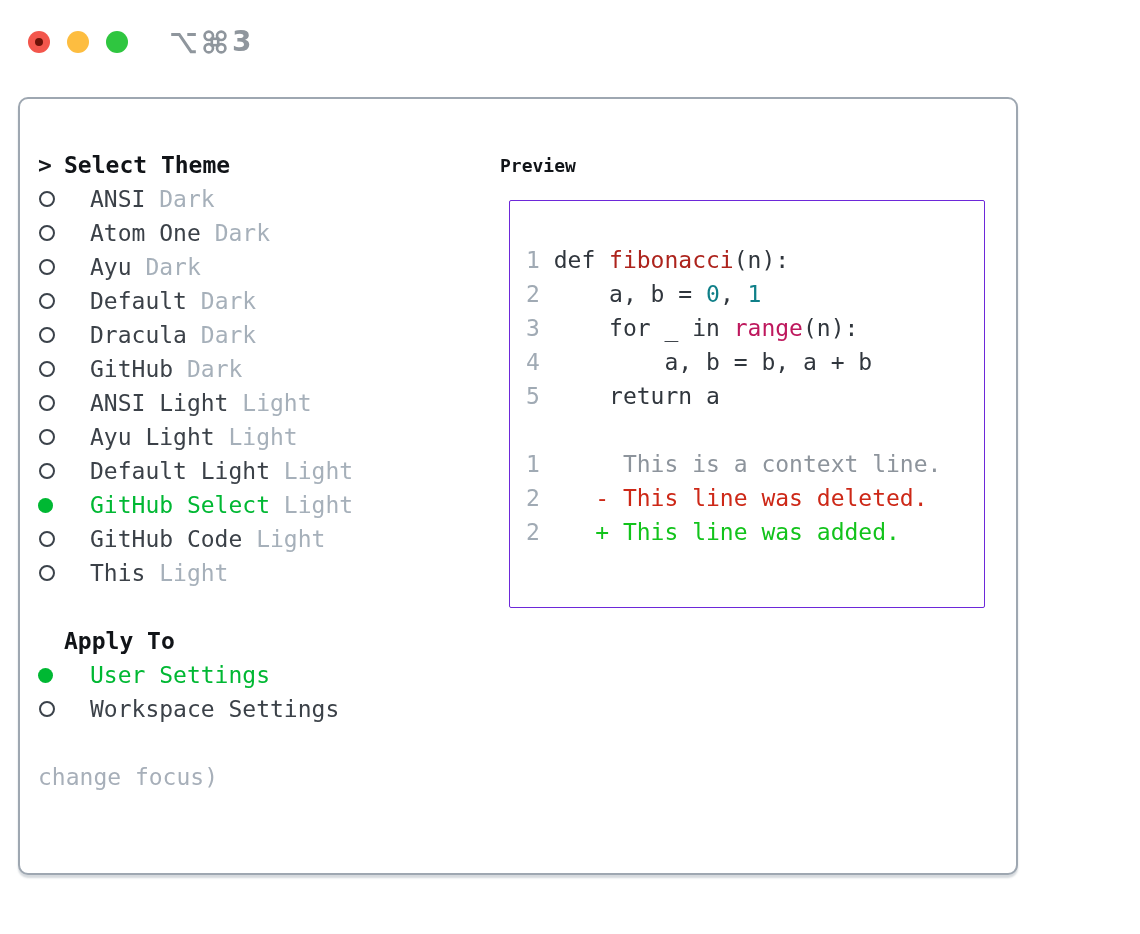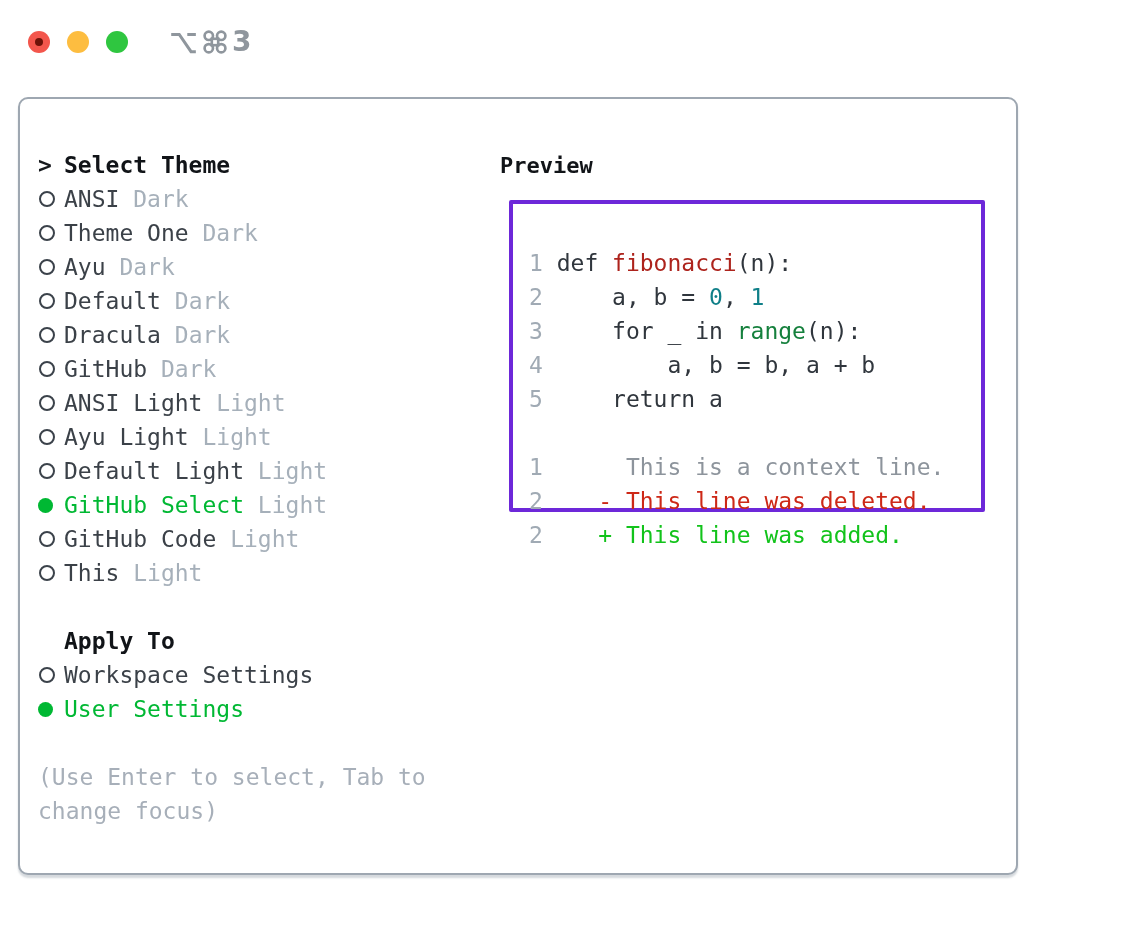--- a/index.html
+++ b/index.html
@@ -26,37 +26,37 @@
     box-sizing:content-box;
   }
   
   .leftcol{position:absolute;left:18px;top:49px;font-size:23px;}
   .row{height:34px;display:flex;align-items:center;white-space:pre;}
   .marker{width:26px;display:flex;align-items:center;flex:0 0 26px;}
   .ring{width:12px;height:12px;border:2px solid #3b424a;border-radius:50%;margin-left:1px;}
   .dotfill{width:15px;height:15px;border-radius:50%;background:#00b833;margin-left:0;}
   .prompt{font-weight:bold;color:#16191d;}
   .hdr{font-weight:bold;color:#111418;}
-  .name{color:#3b4148;}
+  .name{color:#3b4148;margin-left:26px;}
   .variant{color:#a6b0ba;margin-left:1ch;}
   .sel .name{color:#00b833;}
   .hint{color:#a7afb9;}
   
-  .preview-title{position:absolute;left:480px;top:49px;height:34px;display:flex;align-items:center;font-size:22px;}
+  .preview-title{position:absolute;left:480px;top:49px;height:34px;display:flex;align-items:center;font-size:18px;}
   .pbox{
-    position:absolute;left:489px;top:101px;width:476px;height:312px;
-    border:4px solid #6d28d9;border-radius:2px;background:#fff;
+    position:absolute;left:489px;top:101px;width:476px;height:408px;
+    border:1px solid #6d28d9;border-radius:2px;background:#fff;
     box-sizing:border-box;padding:46px 0 0 16px;
   }
   .cline{height:34px;white-space:pre;font-size:23px;}
   .ln{display:inline-block;width:2ch;color:#a0aab4;}
   .code{color:#30363d;}
   .func{color:#ad231c;}
   .numlit{color:#0f7f88;}
-  .call{color:#15803d;text-align:right;}
+  .call{color:#be185d;text-align:right;}
   .ctx{color:#8d949c;}
   .del{color:#cd2817;text-align:right;}
   .add{color:#12c31b;margin-top:36px;}
 </style>
 </head>
 <body>
 
 <div class="screen">
 
   <div class="titlebar">
@@ -90,21 +90,21 @@
         <span class="hdr">Select Theme</span>
       </div>
 
       <div class="row">
         <span class="marker"><span class="ring"></span></span>
         <span class="name">ANSI</span>
         <span class="variant">Dark</span>
       </div>
       <div class="row">
         <span class="marker"><span class="ring"></span></span>
-        <span class="name">Theme One</span>
+        <span class="name">Atom One</span>
         <span class="variant">Dark</span>
       </div>
       <div class="row">
         <span class="marker"><span class="ring"></span></span>
         <span class="name">Ayu</span>
         <span class="variant">Dark</span>
       </div>
       <div class="row">
         <span class="marker"><span class="ring"></span></span>
         <span class="name">Default</span>
@@ -150,32 +150,31 @@
         <span class="name">This</span>
         <span class="variant">Light</span>
       </div>
 
       <div class="row"></div>
 
       <div class="row">
         <span class="marker"></span>
         <span class="hdr">Apply To</span>
       </div>
+      <div class="row sel">
+        <span class="marker"><span class="dotfill"></span></span>
+        <span class="name">User Settings</span>
+      </div>
       <div class="row">
         <span class="marker"><span class="ring"></span></span>
         <span class="name">Workspace Settings</span>
       </div>
-      <div class="row sel">
-        <span class="marker"><span class="dotfill"></span></span>
-        <span class="name">User Settings</span>
-      </div>
 
       <div class="row"></div>
 
-      <div class="row hint">(Use Enter to select, Tab to</div>
       <div class="row hint">change focus)</div>
     </div>
 
     <div class="preview-title">
       <span class="hdr">Preview</span>
     </div>
 
     <div class="pbox">
       <div class="cline"><span class="ln">1</span><span class="code">def </span><span class="func">fibonacci</span><span class="code">(n):</span></div>
       <div class="cline"><span class="ln">2</span><span class="code">    a, b = </span><span class="numlit">0</span><span class="code">, </span><span class="numlit">1</span></div>

